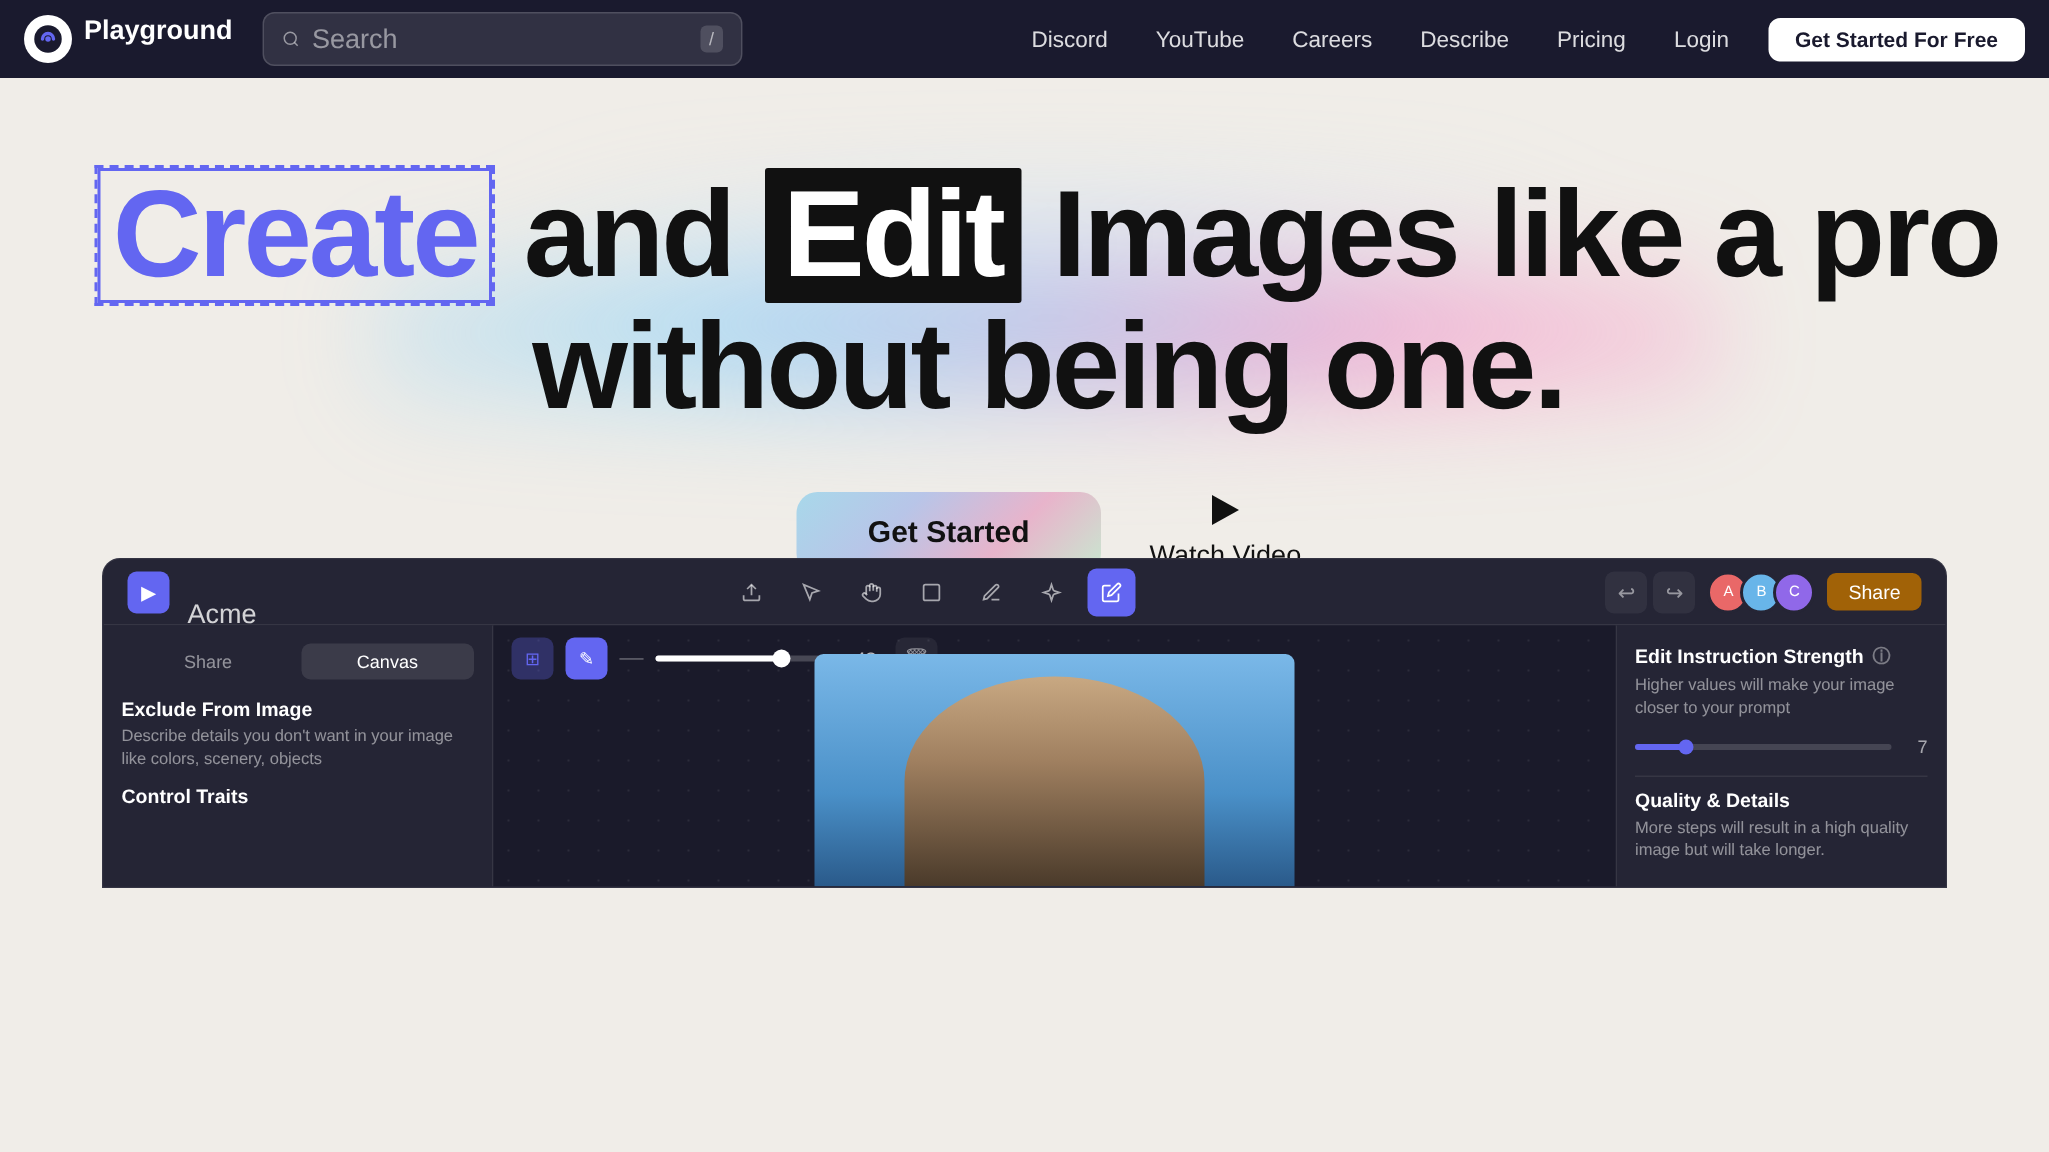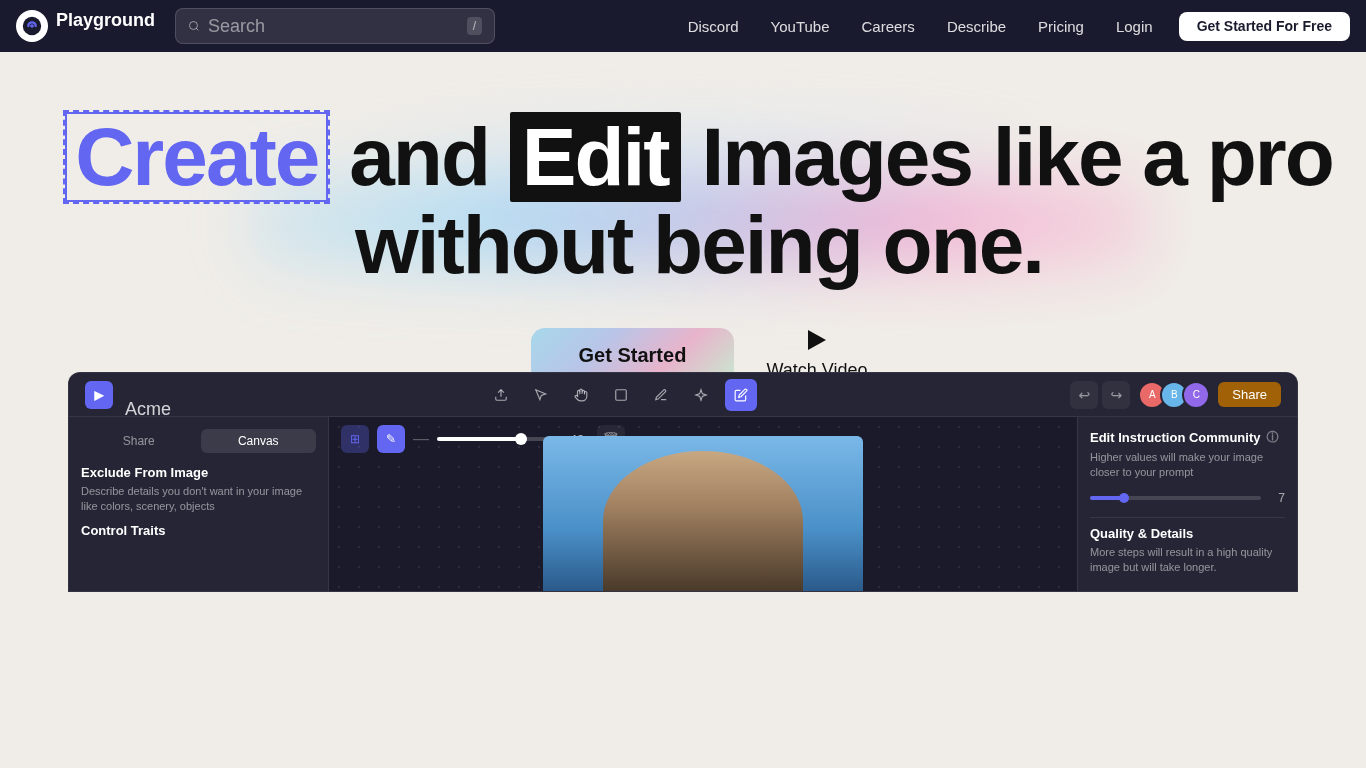--- a/index.html
+++ b/index.html
@@ -673,21 +673,21 @@
           <div class="es-delete">🗑</div>
         </div>
 
         <div class="canvas-portrait">
           <div class="portrait-figure"></div>
         </div>
       </div>
 
       <div class="app-right-panel">
         <div class="panel-title">
-          <span>Edit Instruction Community</span>
+          <span>Edit Instruction Strength</span>
           <span style="color:rgba(255,255,255,0.4);font-size:12px;">ⓘ</span>
         </div>
         <div class="panel-desc">Higher values will make your image closer to your prompt</div>
         <div class="panel-slider-row">
           <div class="panel-slider-track">
             <div class="panel-slider-fill"></div>
             <div class="panel-slider-thumb"></div>
           </div>
           <span class="panel-value">7</span>
         </div>

